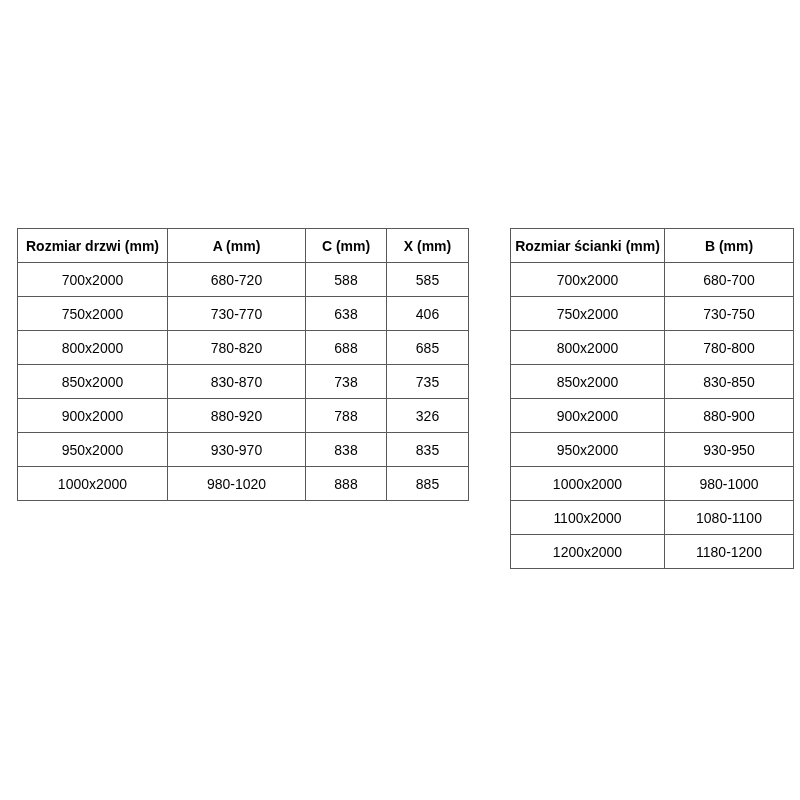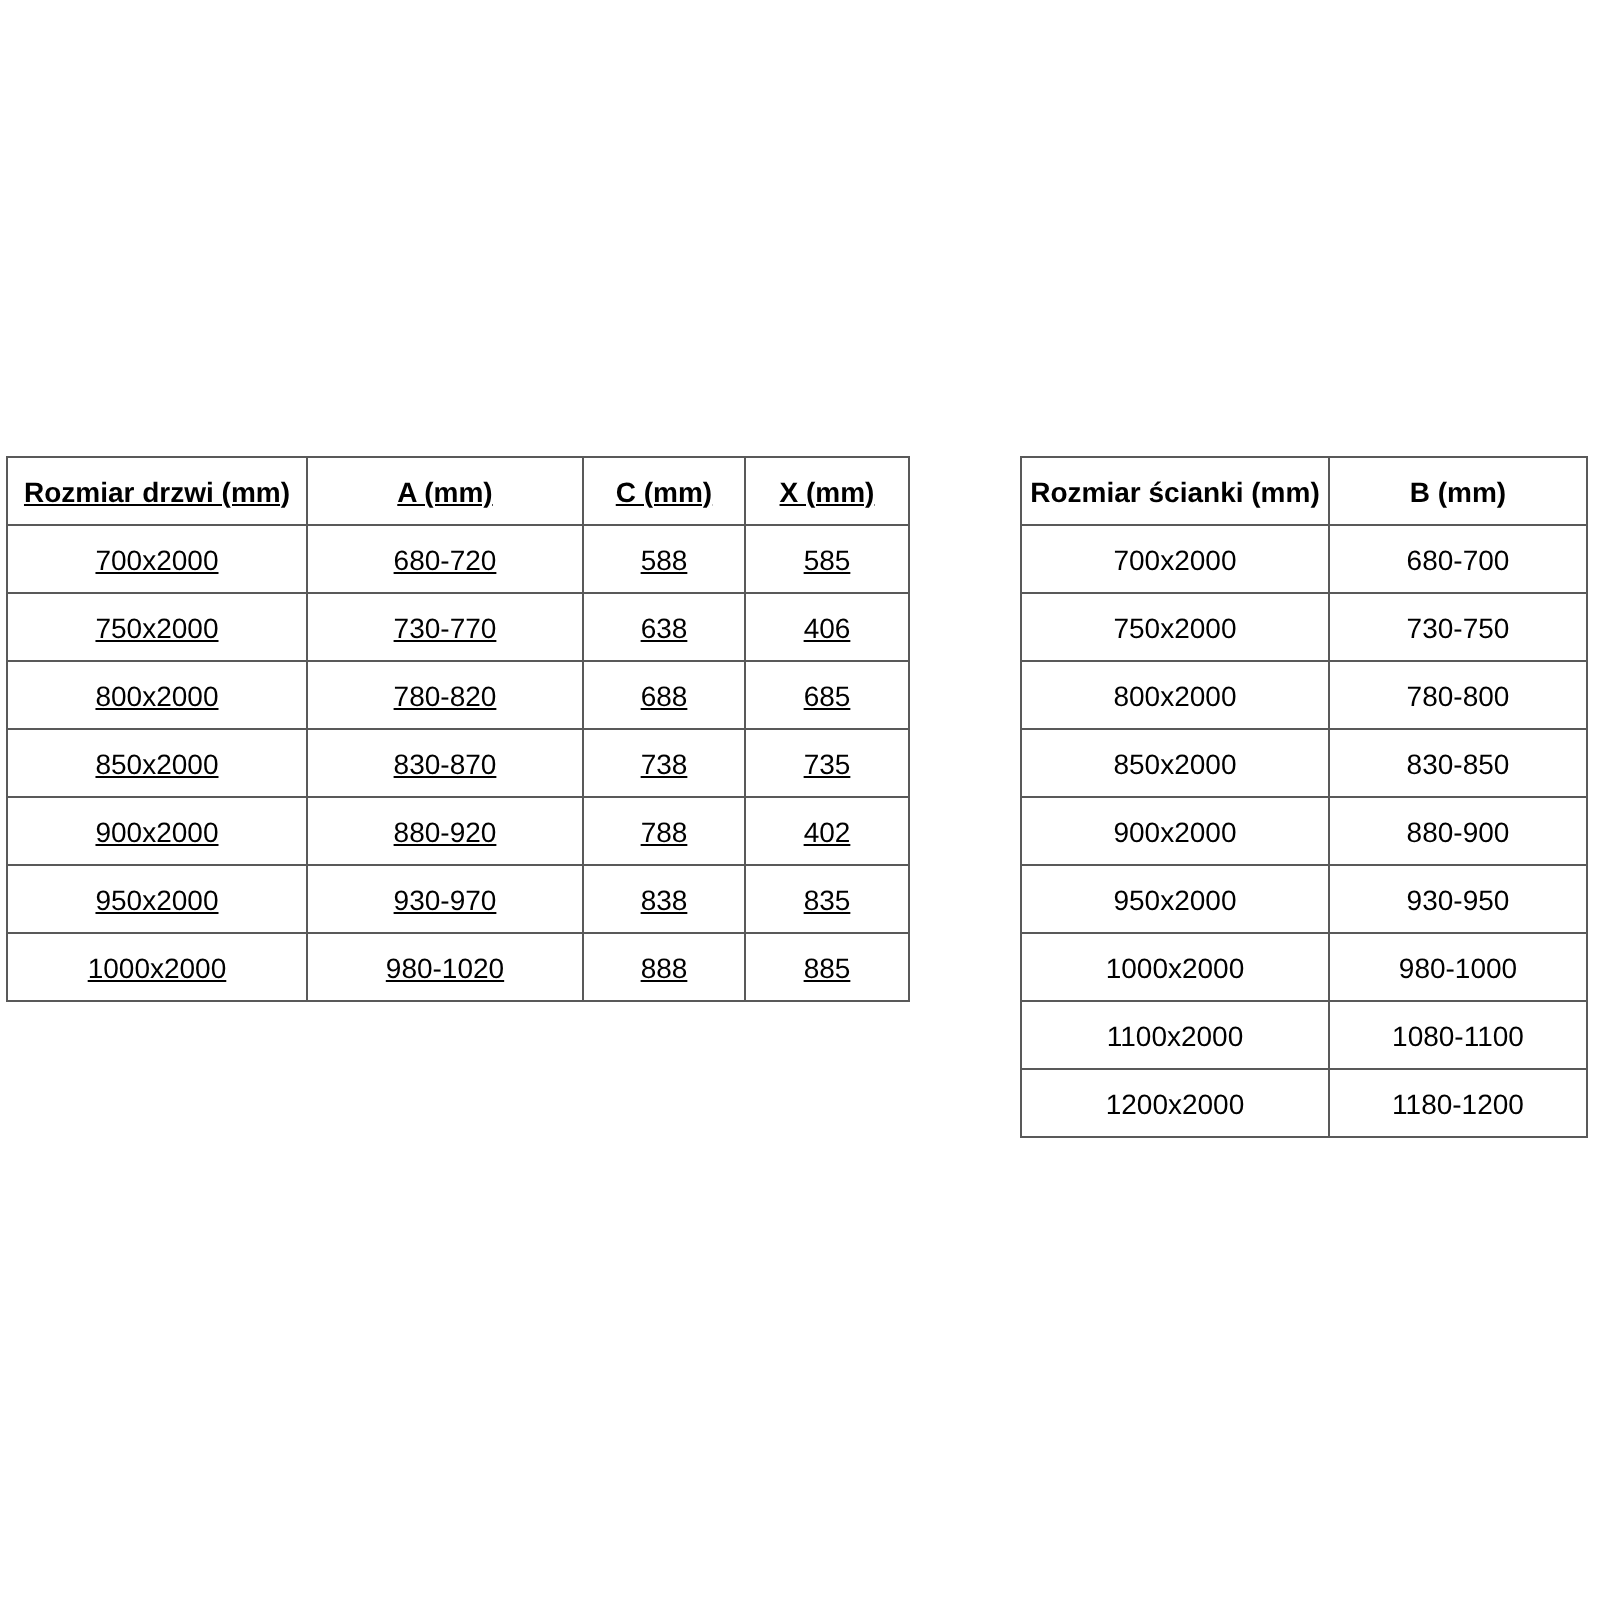--- a/index.html
+++ b/index.html
@@ -37,21 +37,21 @@
     font-size: 14px;
     color: var(--text);
     height: 34px;
     padding: 0 4px;
     white-space: nowrap;
   }
   table.spec-table th { font-weight: bold; }
   table.spec-table td { font-weight: normal; }
 
   
-  #doors-table { left: 3px; top: 228px; width: 451px; text-decoration: underline; }
+  #doors-table { left: 17px; top: 228px; width: 451px; }
   #doors-table th:nth-child(1) { width: 150px; }
   #doors-table th:nth-child(2) { width: 138px; margin-top: 15px; }
   #doors-table th:nth-child(3) { width: 81px; }
   #doors-table th:nth-child(4) { width: 82px; }
 
   
   #walls-table { left: 510px; top: 228px; width: 283px; }
   #walls-table th:nth-child(1) { width: 154px; margin-top: 31px; }
   #walls-table th:nth-child(2) { width: 129px; }
 </style>
@@ -90,21 +90,21 @@
         <tr>
           <td>850x2000</td>
           <td>830-870</td>
           <td>738</td>
           <td>735</td>
         </tr>
         <tr>
           <td>900x2000</td>
           <td>880-920</td>
           <td>788</td>
-          <td>402</td>
+          <td>326</td>
         </tr>
         <tr>
           <td>950x2000</td>
           <td>930-970</td>
           <td>838</td>
           <td>835</td>
         </tr>
         <tr>
           <td>1000x2000</td>
           <td>980-1020</td>

